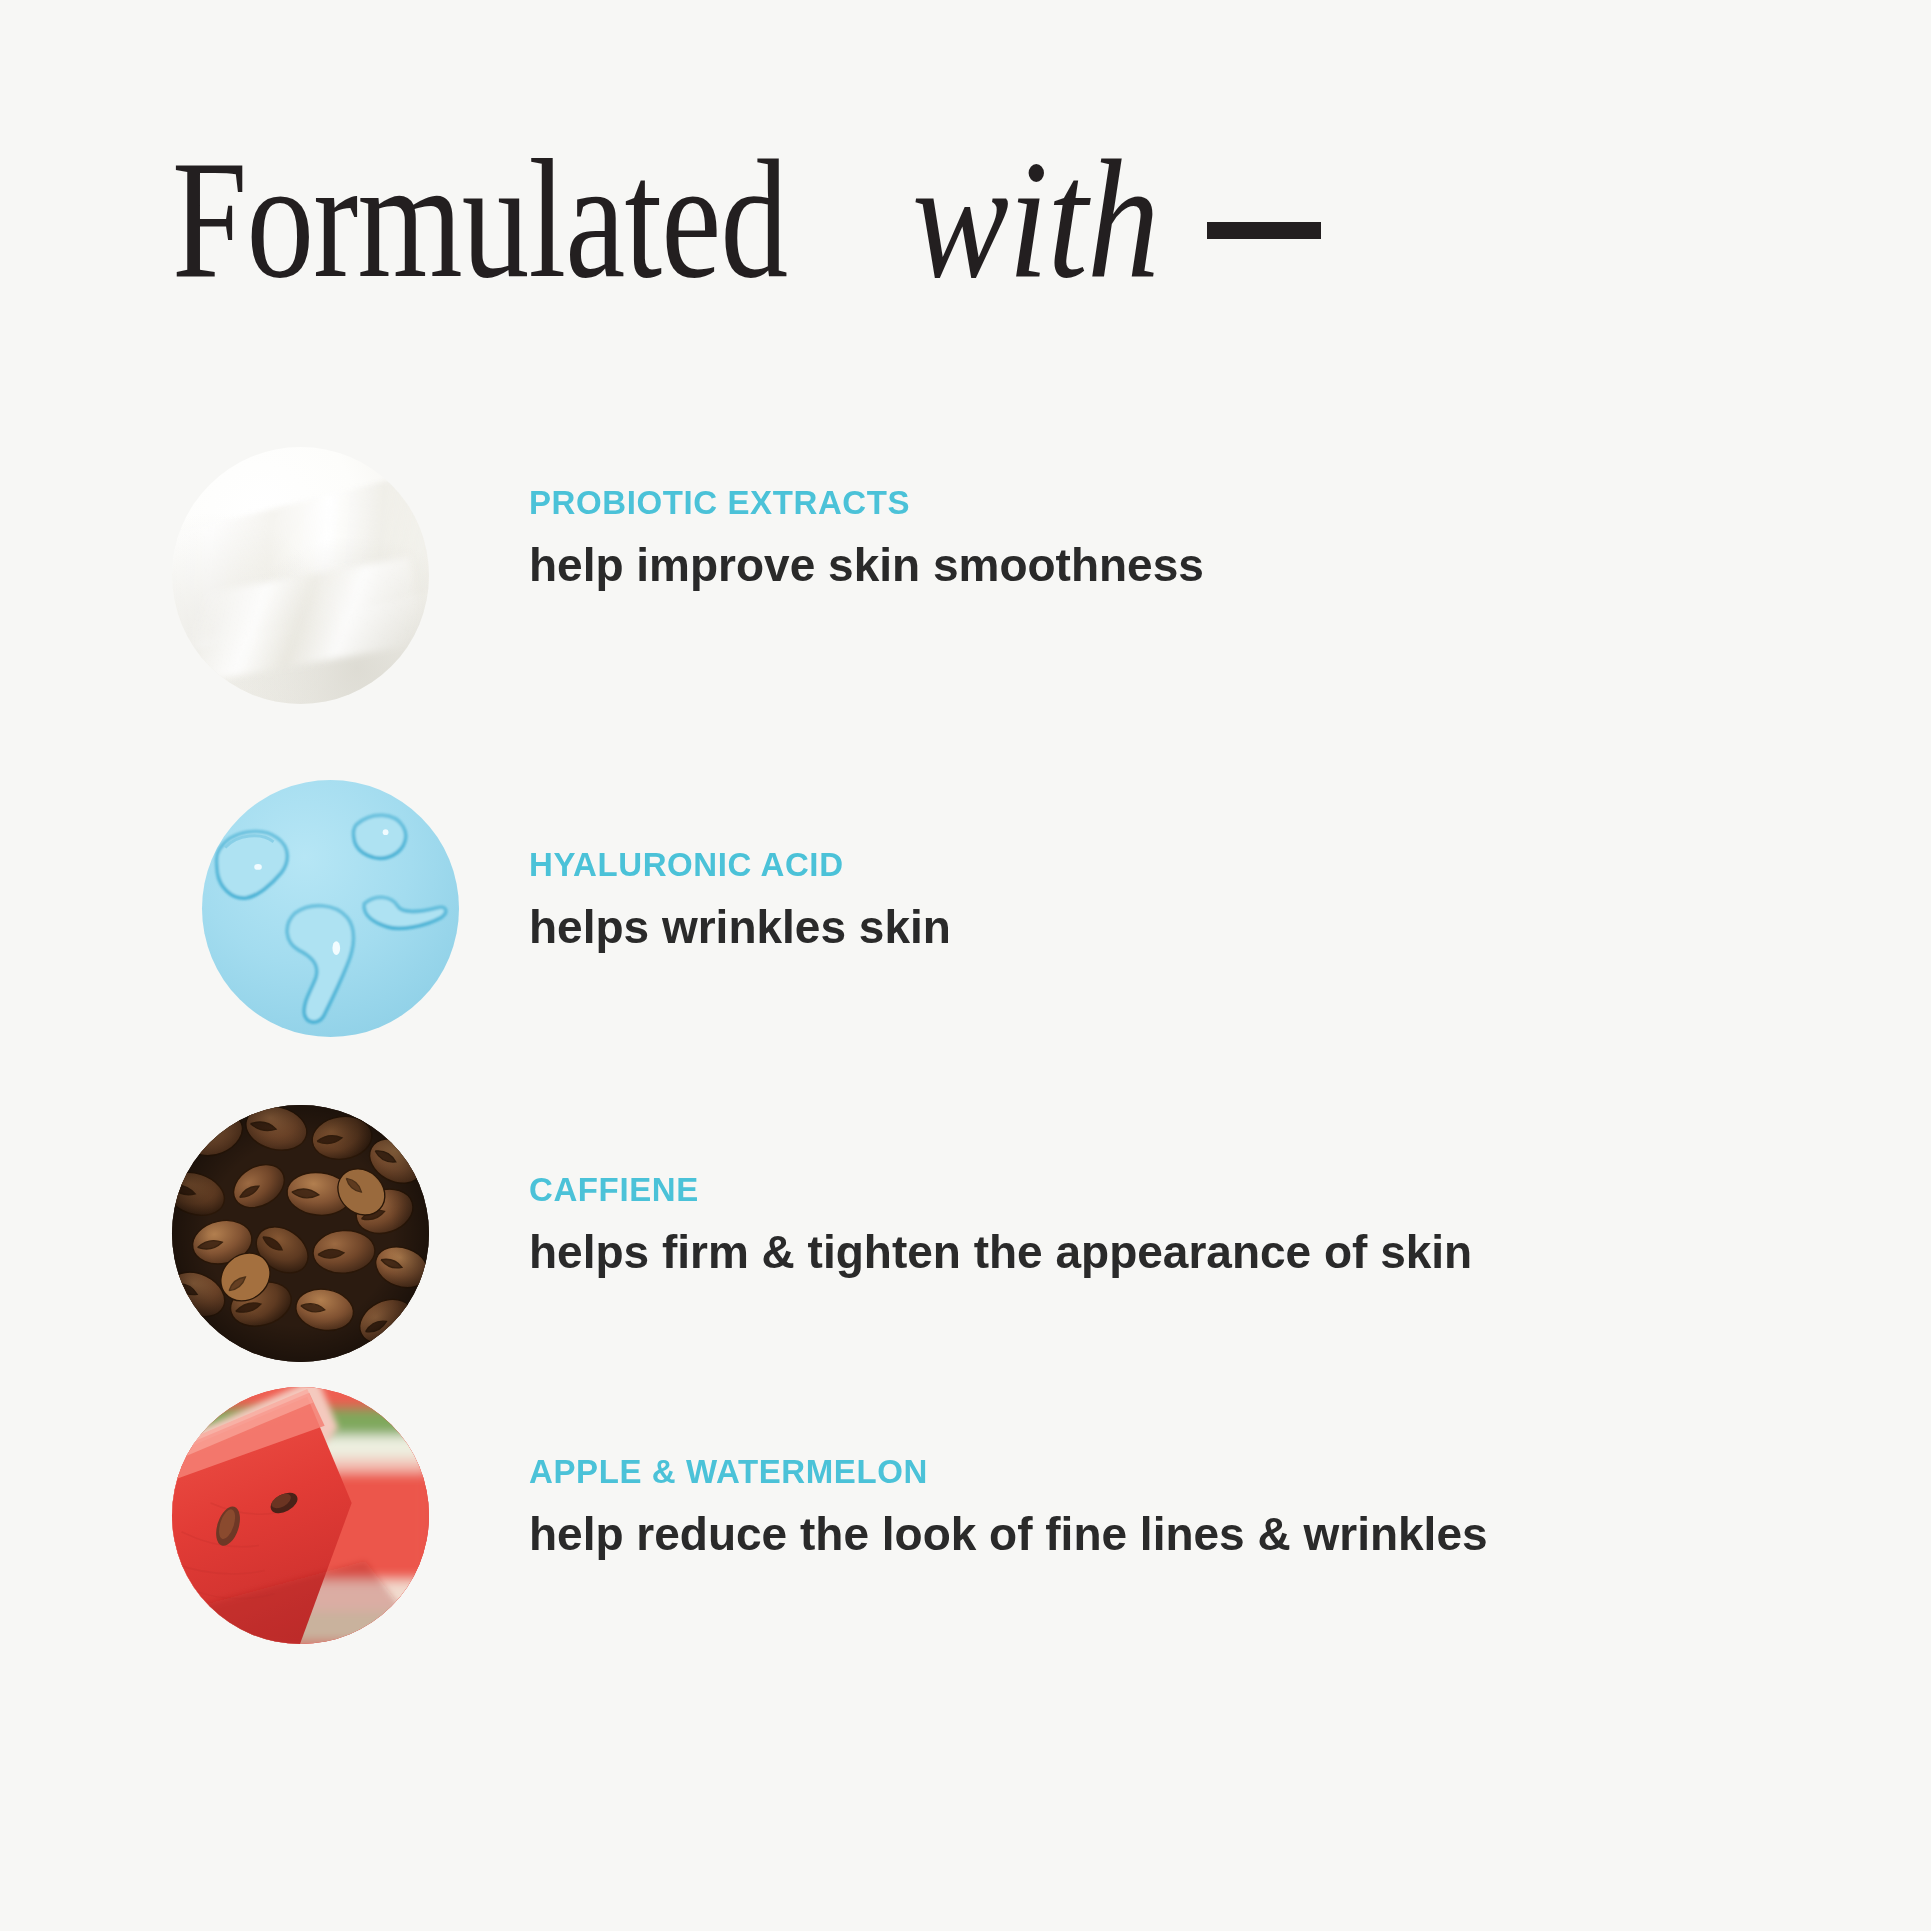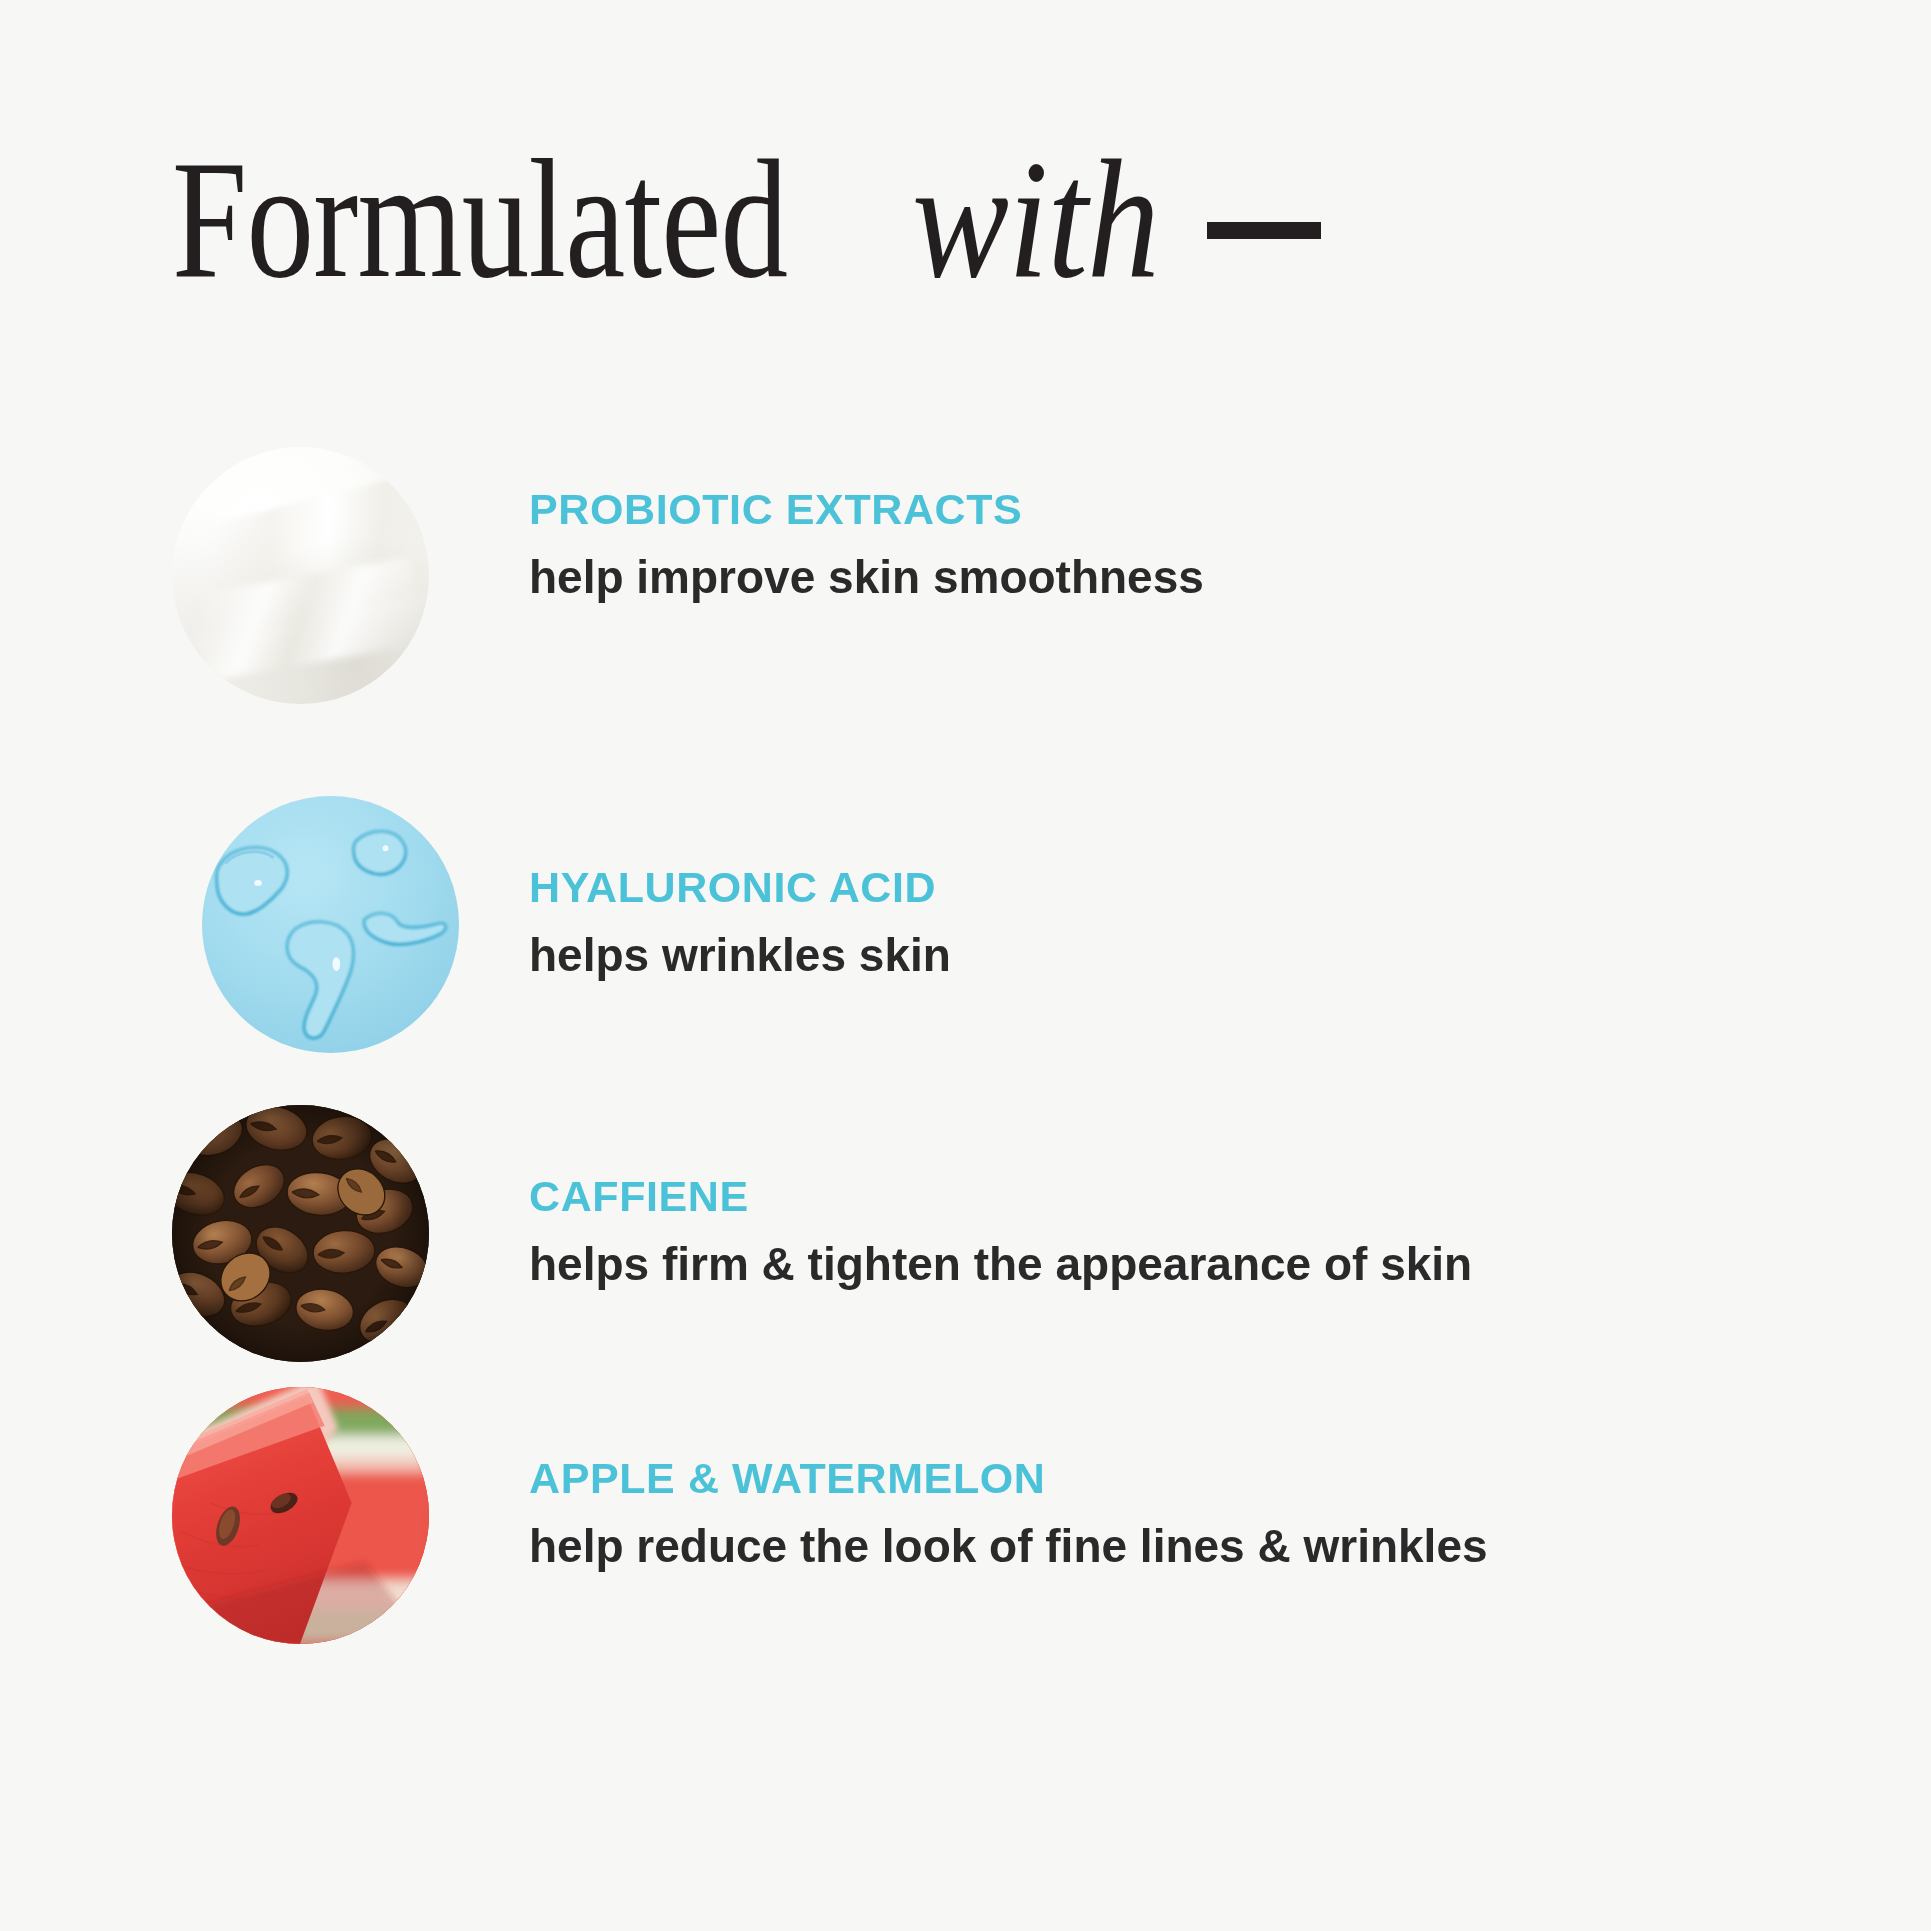--- a/index.html
+++ b/index.html
@@ -52,21 +52,21 @@
   }
 
   
   .row {
     position:absolute;
     left:0;
     width:1931px;
     height:257px;
   }
   .row-1 { top:447px; }
-  .row-2 { top:796px;padding-left:30px; }
+  .row-2 { top:780px;padding-left:30px; }
   .row-3 { top:1105px; }
   .row-4 { top:1387px; }
 
   .swatch {
     position:absolute;
     left:172px; top:0;
     width:257px; height:257px;
     border-radius:50%;
     overflow:hidden;
   }
@@ -77,21 +77,21 @@
     width:1255px;
   }
   .row-1 .text-col { top:37px; }
   .row-2 .text-col { top:66px; }
   .row-3 .text-col { top:66px; }
   .row-4 .text-col { top:66px; }
 
   .ing-name {
     font-family:"Liberation Sans", sans-serif;
     font-weight:700;
-    font-size:43px;
+    font-size:33px;
     letter-spacing:0.6px;
     color:#4BC2D8;
     line-height:1.18;
     white-space:nowrap;
   }
   .ing-desc {
     font-family:"Liberation Sans", sans-serif;
     font-weight:700;
     font-size:46px;
     color:#2A2A2A;

